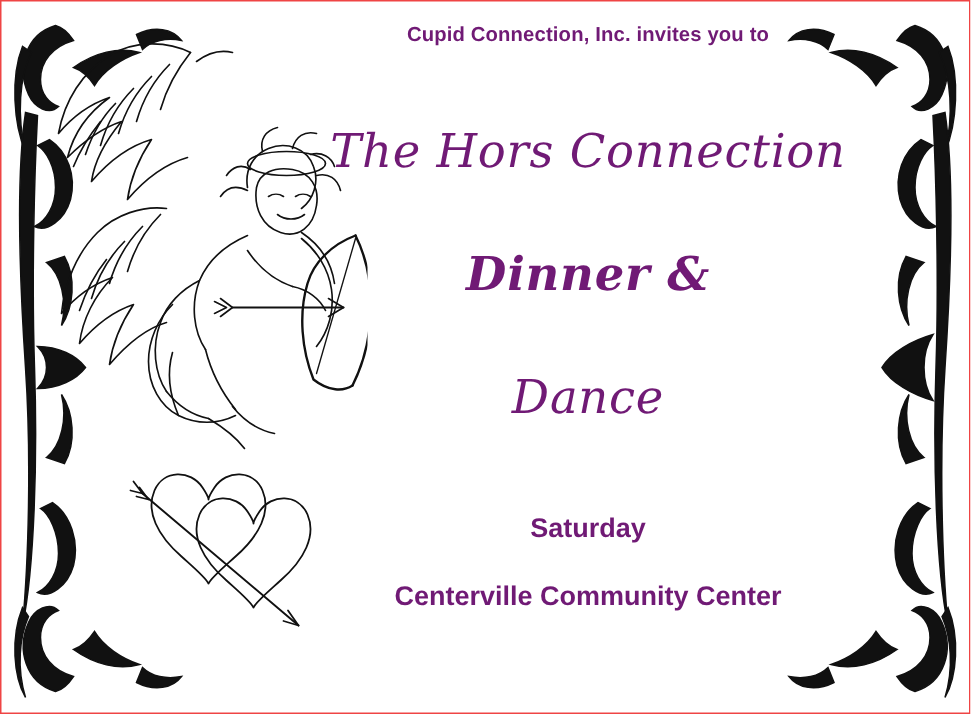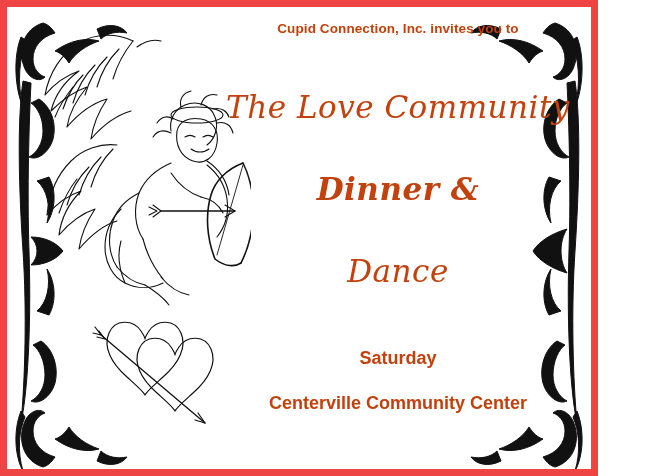--- a/index.html
+++ b/index.html
@@ -2,28 +2,28 @@
 <html><head>
 <meta charset="utf-8">
 <style>
   html, body {
     margin: 0;
     padding: 0;
     background: #ffffff;
   }
   #invitation {
     position: relative;
-    width: 598px;
+    width: 647px;
     height: 476px;
     background: #ffffff;
-    border: 7px solid #ef4444;
+    border: 1px solid #ef4444;
     box-sizing: border-box;
     overflow: hidden;
     font-family: "Liberation Sans", sans-serif;
-    color: #c2410c;
+    color: #701a75;
   }
 
   
   .flourish {
     position: absolute;
     pointer-events: none;
   }
   .flourish.left  { left: 4px;  top: 4px;  width: 120px; height: 468px; }
   .flourish.right { right: 4px; top: 4px;  width: 120px; height: 468px; }
 
@@ -195,21 +195,21 @@
       <path d="M120 116 L110 113 M120 116 L113 106"></path>
       <path d="M16 28 L10 20 M16 28 L8 26 M20 32 L14 24 M20 32 L12 30"></path>
     </g>
   </svg>
 
   <div class="content">
 
     <div class="invite-line">Cupid Connection, Inc. invites you to</div>
 
     <div class="script-title">
-      <span class="l1">The Love Community</span>
+      <span class="l1">The Hors Connection</span>
       <span class="l2">Dinner &amp;</span>
       <span class="l3">Dance</span>
     </div>
 
     <div class="when">
       <div>Saturday</div>
     </div>
 
     <div class="venue">
       <div class="v1">Centerville Community Center</div>

